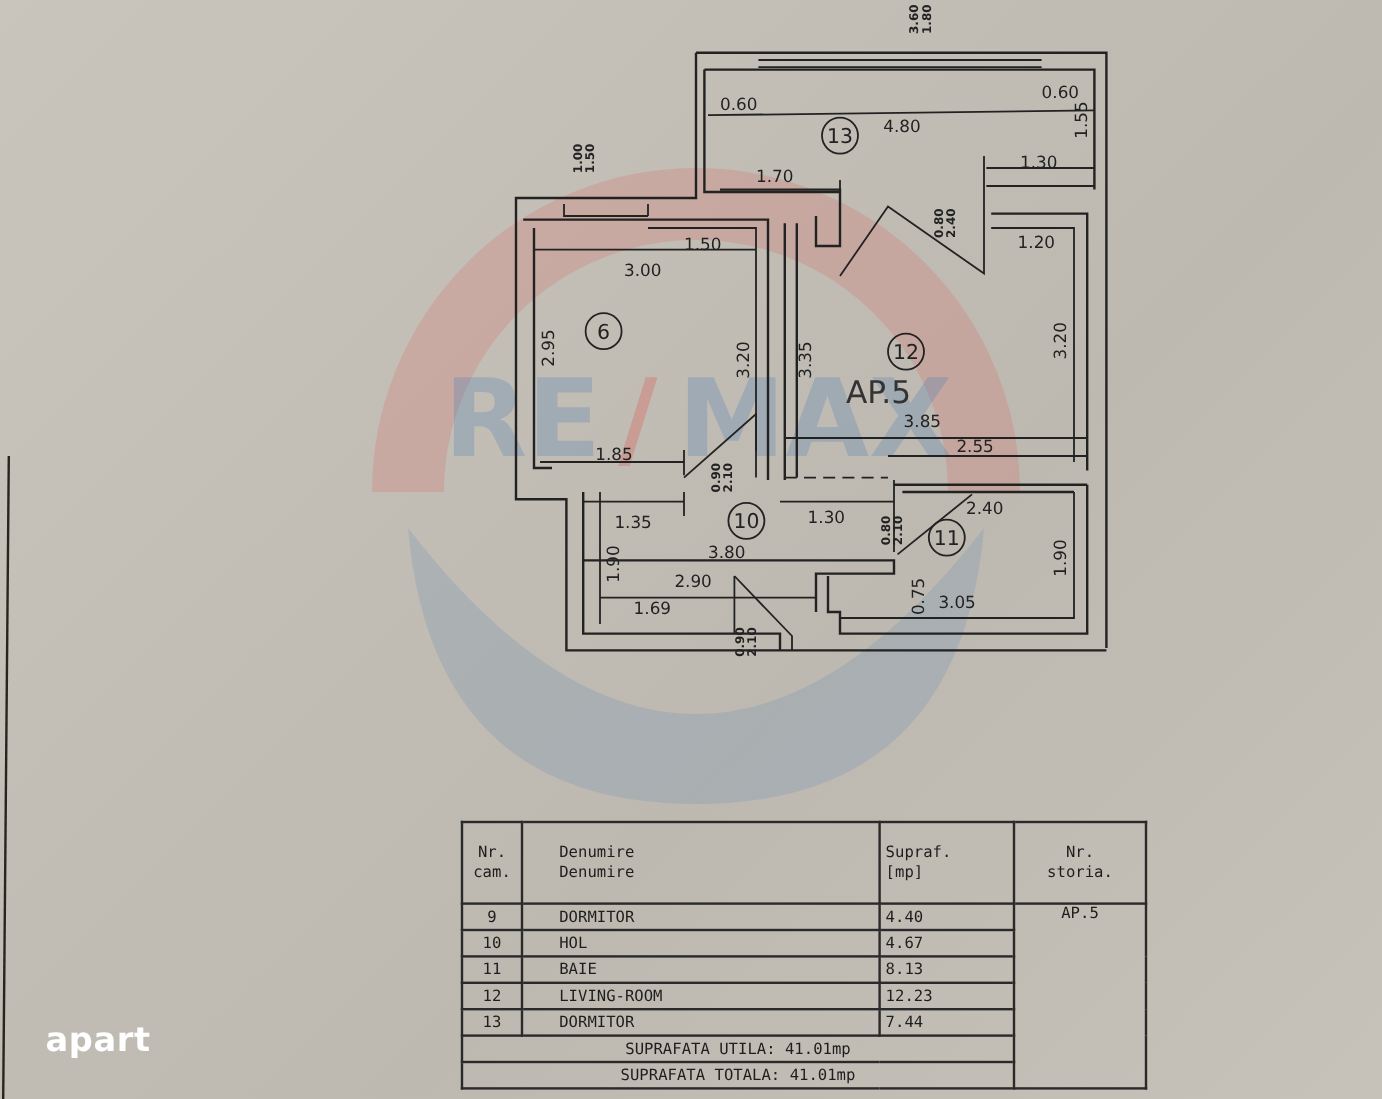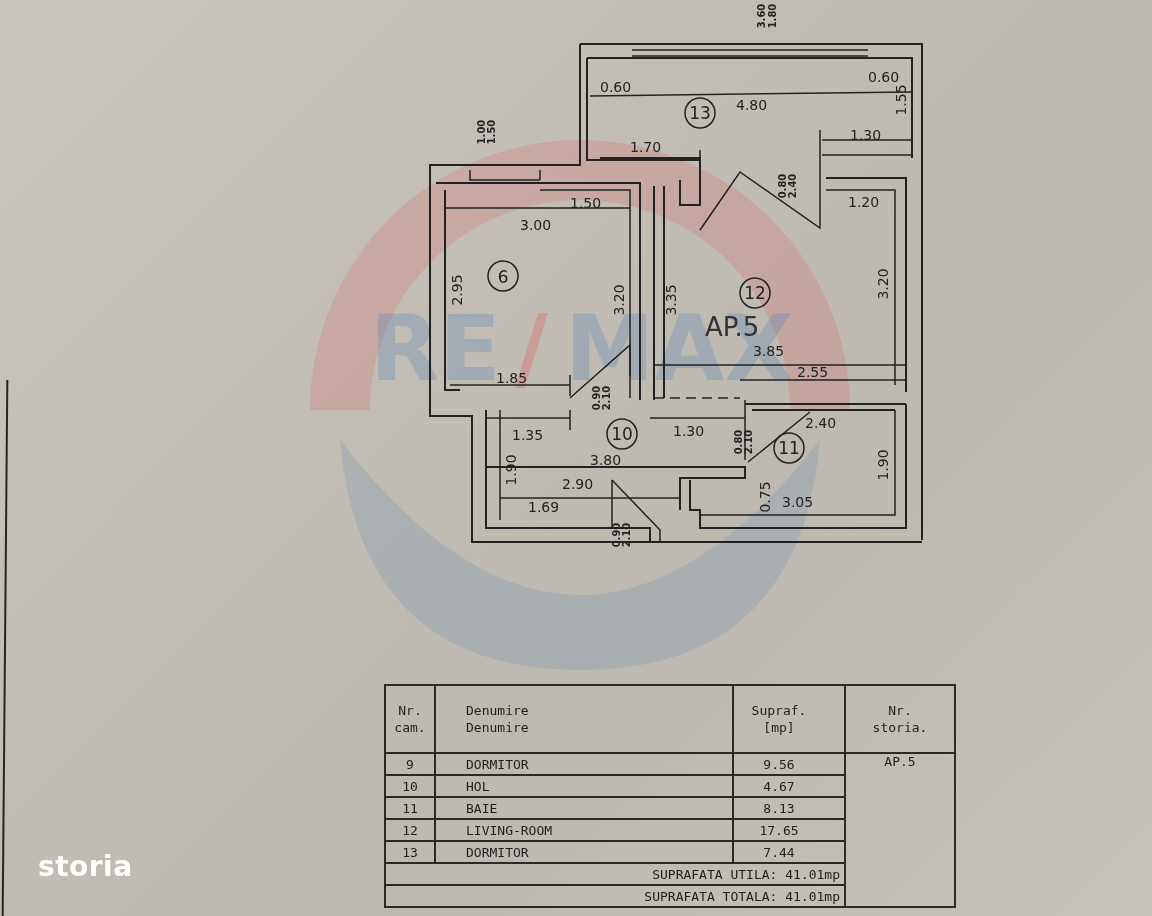--- a/index.html
+++ b/index.html
@@ -15,23 +15,23 @@
   .aplabel{font-family:"DejaVu Sans","Liberation Sans",sans-serif;font-size:26px;fill:#333;}
   .door{font-family:"DejaVu Sans","Liberation Sans",sans-serif;font-size:10px;fill:#222;font-weight:bold;}
   .wall{stroke:#222;stroke-width:2;fill:none;}
   .thin{stroke:#222;stroke-width:1.5;fill:none;}
   table.legend{position:absolute;left:384px;top:684px;border-collapse:collapse;
     font-family:"DejaVu Sans Mono","Liberation Mono",monospace;font-size:13px;color:#1e1e1e;}
   table.legend td{border:2px solid #2a2a2a;padding:0 4px;height:20px;vertical-align:middle;}
   table.legend tr.head td{height:66px;font-size:13px;line-height:17px;}
   .c1{width:40px;text-align:center;}
   .c2{width:262px;padding-left:30px !important;}
-  .c3{width:82px;text-align:center;padding-right:24px !important;}
+  .c3{width:82px;text-align:left;padding-right:24px !important;}
   .c4{width:100px;text-align:center;vertical-align:top !important;}
-  .total{text-align:right;}
+  .total{text-align:center;}
   .storia{position:absolute;left:38px;top:850px;font-family:"DejaVu Sans","Liberation Sans",sans-serif;
     font-size:28px;font-weight:bold;color:#ffffff;letter-spacing:0.5px;}
 </style>
 </head>
 <body>
 
 <div class="paper-edge"></div>
 
 <svg class="watermark" viewBox="0 0 560 560">
   <path d="M40 300 A240 240 0 0 1 520 300" fill="none" stroke="#d9605a" stroke-opacity="0.22" stroke-width="60"></path>
@@ -154,45 +154,45 @@
   <tbody>
       <tr class="head">
     <td class="c1"><span>Nr.</span><br><span>cam.</span></td>
     <td class="c2"><span>Denumire</span><br><span>Denumire</span></td>
     <td class="c3"><span>Supraf.</span><br><span>[mp]</span></td>
     <td class="c4" style="vertical-align:middle !important"><span>Nr.</span><br><span>storia.</span></td>
   </tr>
   <tr>
     <td class="c1">9</td>
     <td class="c2">DORMITOR</td>
-    <td class="c3">9.56</td>
+    <td class="c3">4.40</td>
     <td class="c4" rowspan="7">AP.5</td>
   </tr>
   <tr>
     <td class="c1">10</td>
     <td class="c2">HOL</td>
     <td class="c3">4.67</td>
   </tr>
   <tr>
     <td class="c1">11</td>
     <td class="c2">BAIE</td>
     <td class="c3">8.13</td>
   </tr>
   <tr>
     <td class="c1">12</td>
     <td class="c2">LIVING-ROOM</td>
-    <td class="c3">17.65</td>
+    <td class="c3">12.23</td>
   </tr>
   <tr>
     <td class="c1">13</td>
     <td class="c2">DORMITOR</td>
     <td class="c3">7.44</td>
   </tr>
   <tr>
     <td class="total" colspan="3">SUPRAFATA  UTILA: 41.01mp</td>
   </tr>
   <tr>
     <td class="total" colspan="3">SUPRAFATA TOTALA: 41.01mp</td>
   </tr>
 </tbody>
   </table>
 
-<div class="storia">storia</div>
+<div class="storia">apart</div>
 
 </body></html>

